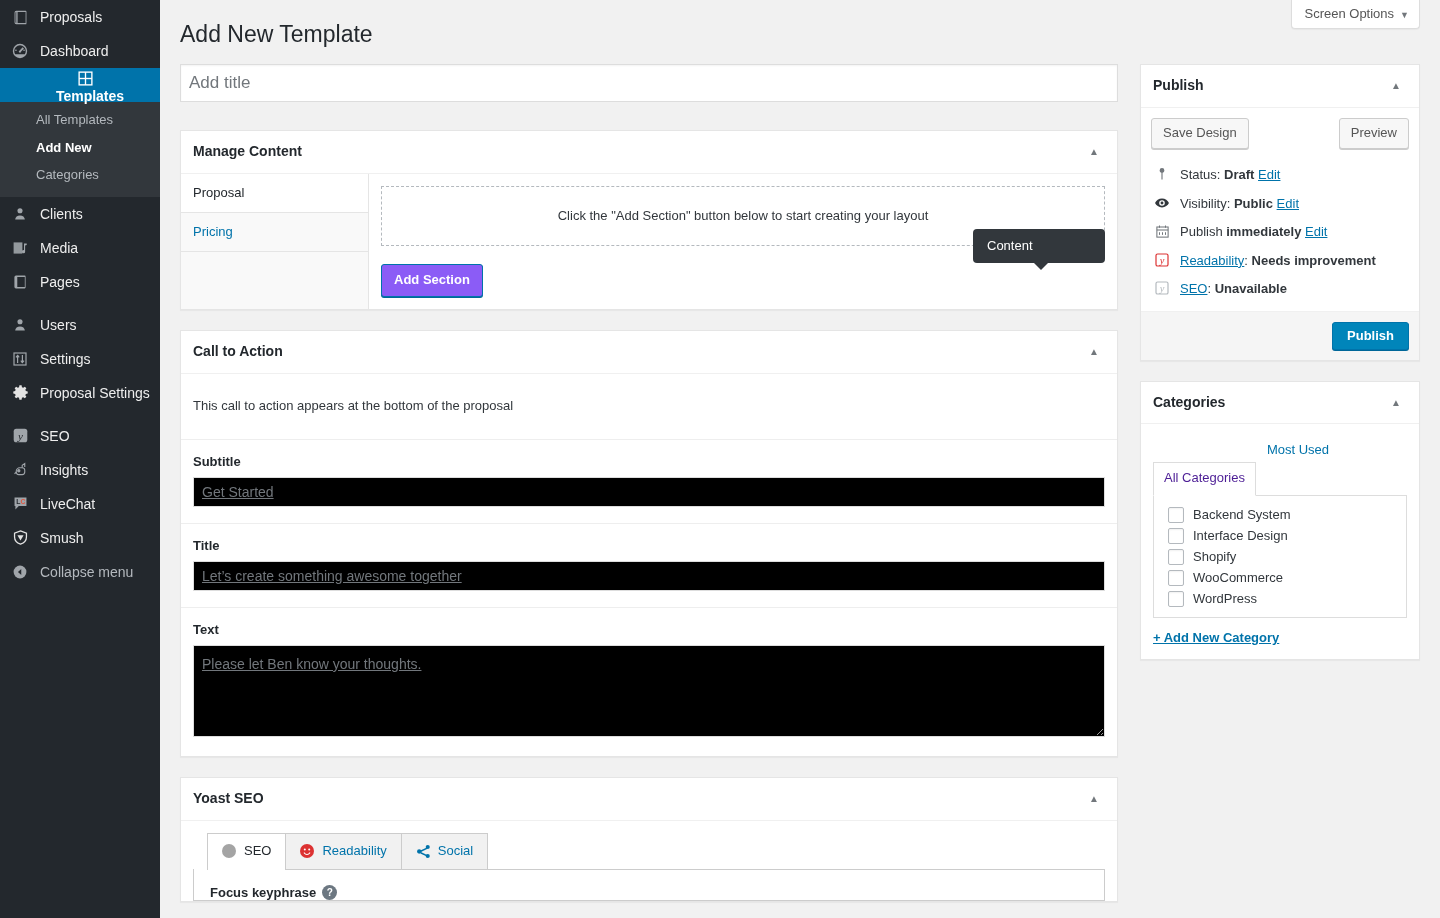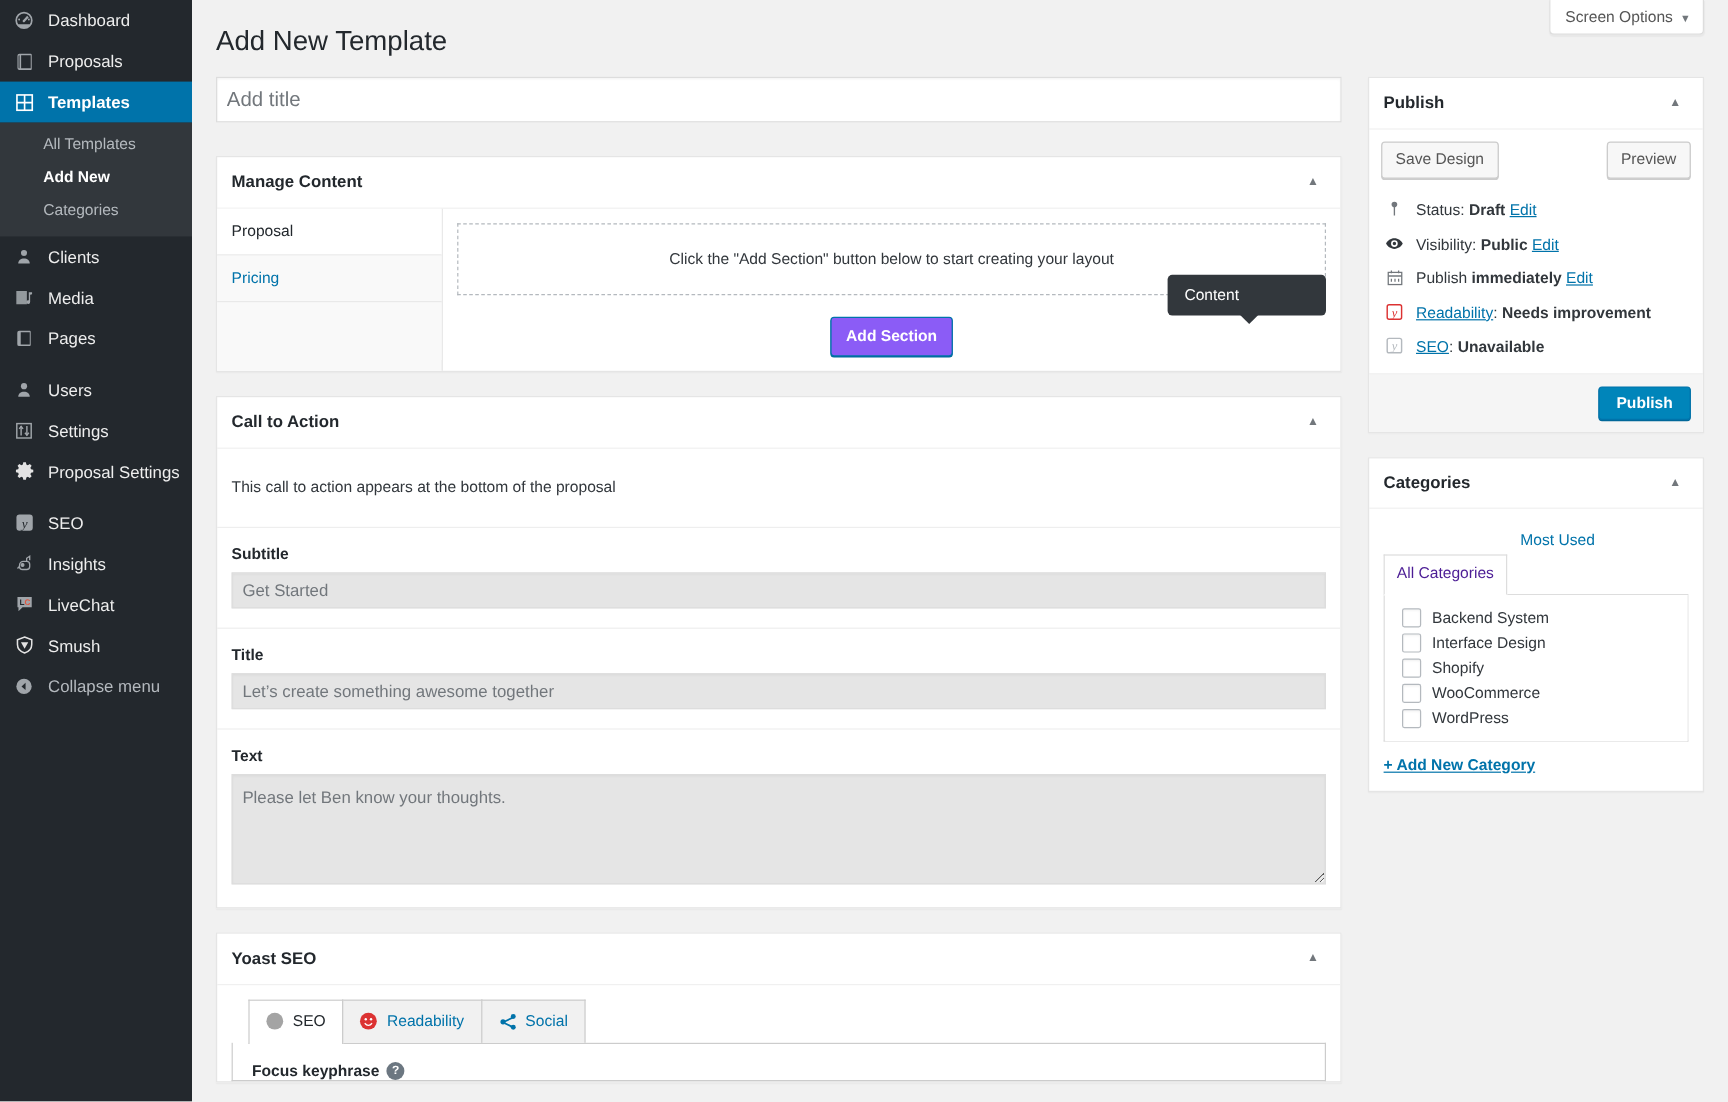--- a/index.html
+++ b/index.html
@@ -28,20 +28,21 @@
     font-size:14px;
     color:#eee;
     cursor:pointer;
     position:relative;
   }
   .menu-item .mi-label { margin-left:10px; white-space:nowrap; }
   .menu-item.current {
     background:#0073aa;
     color:#fff;
     font-weight:600;
+    flex-direction:column;
   }
   .menu-item.current::after {
     content:"";
     position:absolute; right:-8px; top:50%;
     margin-top:-8px;
     border:8px solid transparent;
     border-right-color:#f1f1f1;
   }
   .menu-sep { height:9px; }
   .submenu { background:#32373c; padding:4px 0 8px 0; }
@@ -154,21 +155,21 @@
   }
   .dropzone {
     border:1px dashed #b4b9be;
     height:60px;
     display:flex; align-items:center; justify-content:center;
     color:#32373c;
     font-size:13px;
     background:#fff;
   }
   .addsec-row {
-    display:flex; justify-content:center;
+    display:flex; justify-content:flex-start;
     margin-top:18px;
     position:relative;
   }
   .btn-primary {
     background:#8b5cf6;
     border:1px solid #0073aa;
     color:#fff;
     font-size:13px;
     font-weight:600;
     padding:5px 12px 6px;
@@ -210,27 +211,28 @@
   .field-label {
     display:block;
     font-weight:700;
     font-size:13px;
     margin-bottom:8px;
     color:#23282d;
   }
   .field-row input[type=text], .field-row textarea {
     width:100%;
     border:1px solid #ddd;
-    background:#e5e5e5;
+    background:#000000;
     font-size:14px;
     color:#72777c;
     padding:6px 8px;
     font-family:"Liberation Sans", sans-serif;
     outline:none;
     box-shadow:inset 0 1px 2px rgba(0,0,0,.04);
+    text-decoration:underline;
   }
   .field-row input[type=text] { height:30px; line-height:1.4; }
   .field-row textarea {
     height:92px;
     resize:vertical;
     line-height:1.5;
     padding-top:8px;
   }
 
   
@@ -376,34 +378,34 @@
     cursor:pointer;
   }
 </style>
 </head>
 <body>
 
 <div id="adminmenu">
 
   <div class="menu-item">
     <span class="ico">
+      <svg width="17" height="17" viewBox="0 0 20 20" fill="#a0a5aa">
+          <path d="M5 2h11a1 1 0 011 1v14a1 1 0 01-1 1H5a2 2 0 01-2-2V4a2 2 0 012-2zm1.6 1.6v12.8H16V3.6H6.6zM5 3.6a.9.9 0 00-.9.9v11a.9.9 0 00.9.9V3.6z"></path>
+        </svg>
+    </span>
+    <span class="mi-label">Proposals</span>
+  </div>
+
+  <div class="menu-item">
+    <span class="ico">
       <svg width="18" height="18" viewBox="0 0 20 20" fill="#a0a5aa">
           <path d="M10 2a8 8 0 100 16 8 8 0 000-16zm0 1.6a6.4 6.4 0 016.4 6.4c0 1.3-.39 2.5-1.05 3.5H4.65A6.36 6.36 0 013.6 10 6.4 6.4 0 0110 3.6zm2.9 2.2l-3.3 3.6a1.2 1.2 0 101.5 1.5l3.3-3.6-1.5-1.5zM5.5 8.2a.9.9 0 100 1.8.9.9 0 000-1.8zm9 0a.9.9 0 100 1.8.9.9 0 000-1.8z"></path>
         </svg>
     </span>
     <span class="mi-label">Dashboard</span>
-  </div>
-
-  <div class="menu-item">
-    <span class="ico">
-      <svg width="17" height="17" viewBox="0 0 20 20" fill="#a0a5aa">
-          <path d="M5 2h11a1 1 0 011 1v14a1 1 0 01-1 1H5a2 2 0 01-2-2V4a2 2 0 012-2zm1.6 1.6v12.8H16V3.6H6.6zM5 3.6a.9.9 0 00-.9.9v11a.9.9 0 00.9.9V3.6z"></path>
-        </svg>
-    </span>
-    <span class="mi-label">Proposals</span>
   </div>
 
   <div class="menu-item current">
     <span class="ico">
       <svg width="17" height="17" viewBox="0 0 20 20" fill="none" stroke="#fff" stroke-width="1.6">
           <rect x="2.5" y="2.5" width="15" height="15"></rect>
           <line x1="10" y1="2.5" x2="10" y2="17.5"></line>
           <line x1="2.5" y1="10" x2="17.5" y2="10"></line>
         </svg>
     </span>

